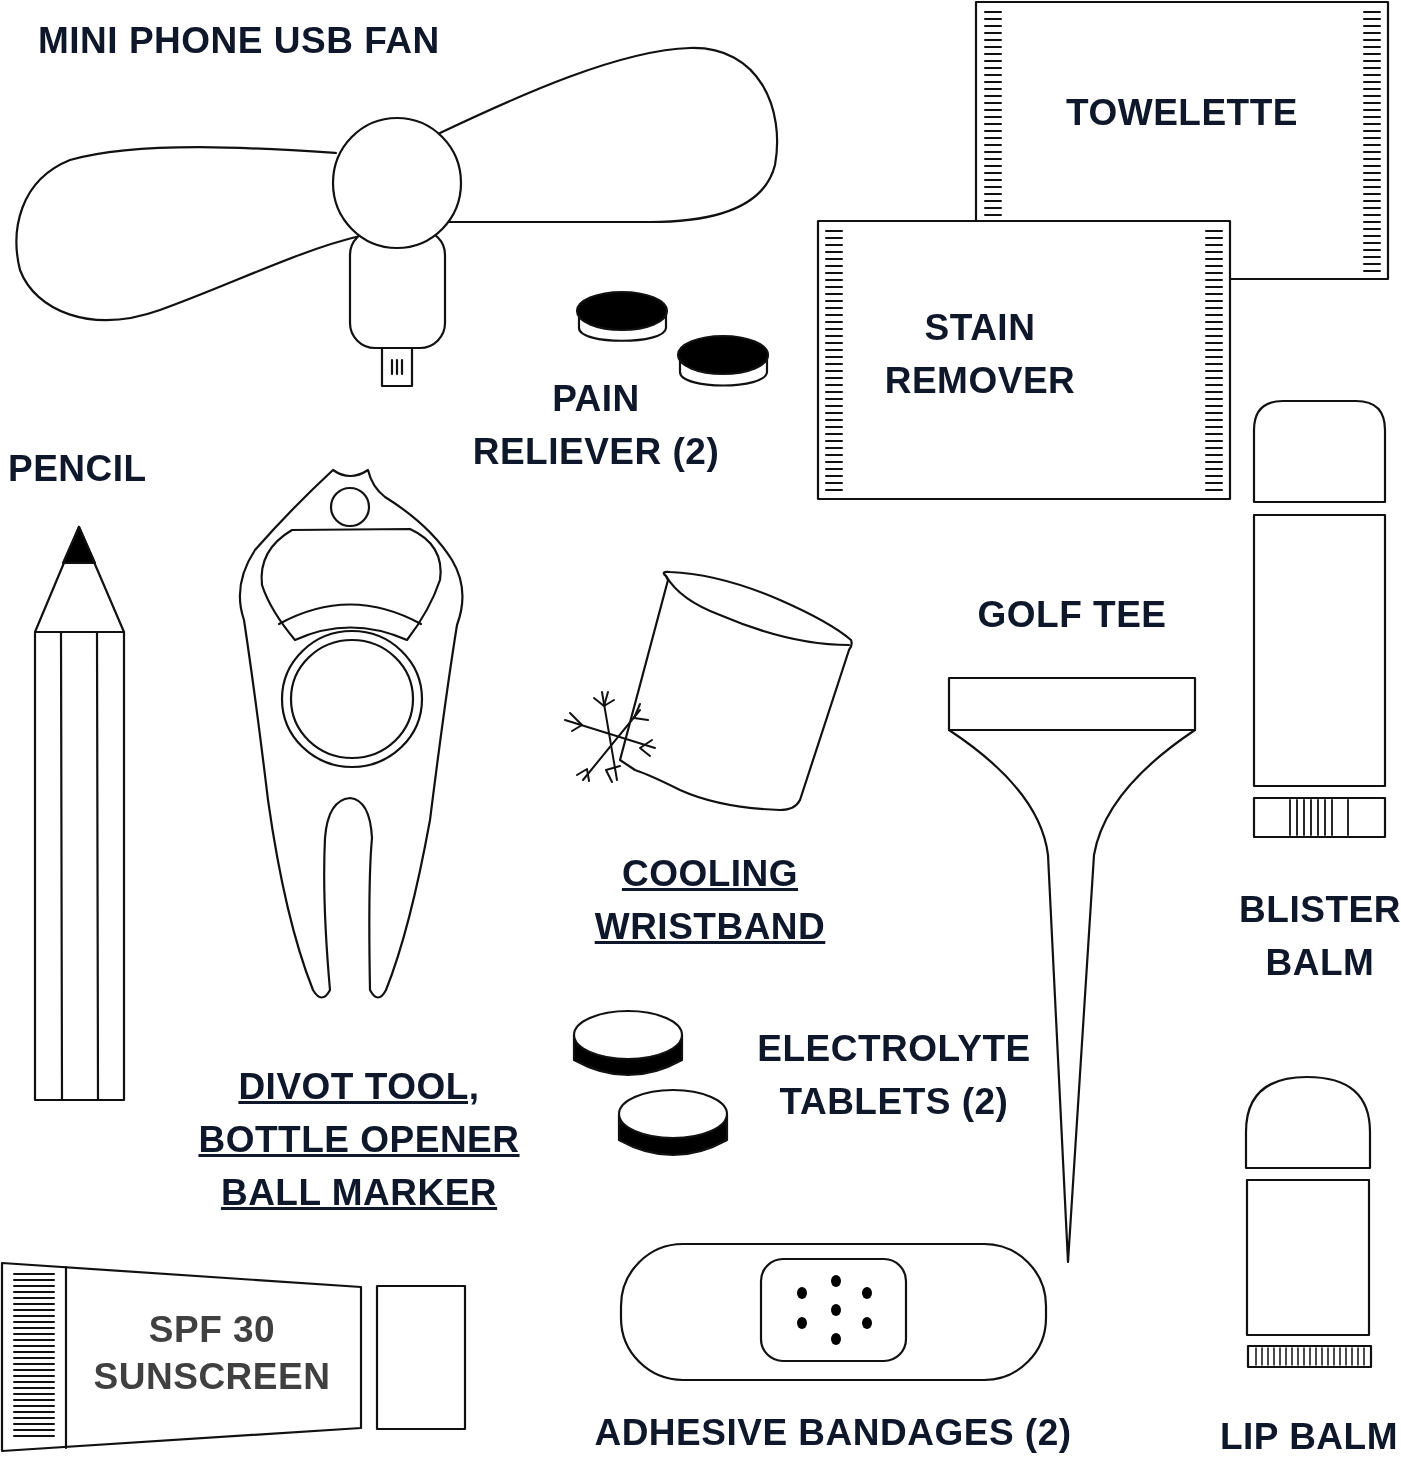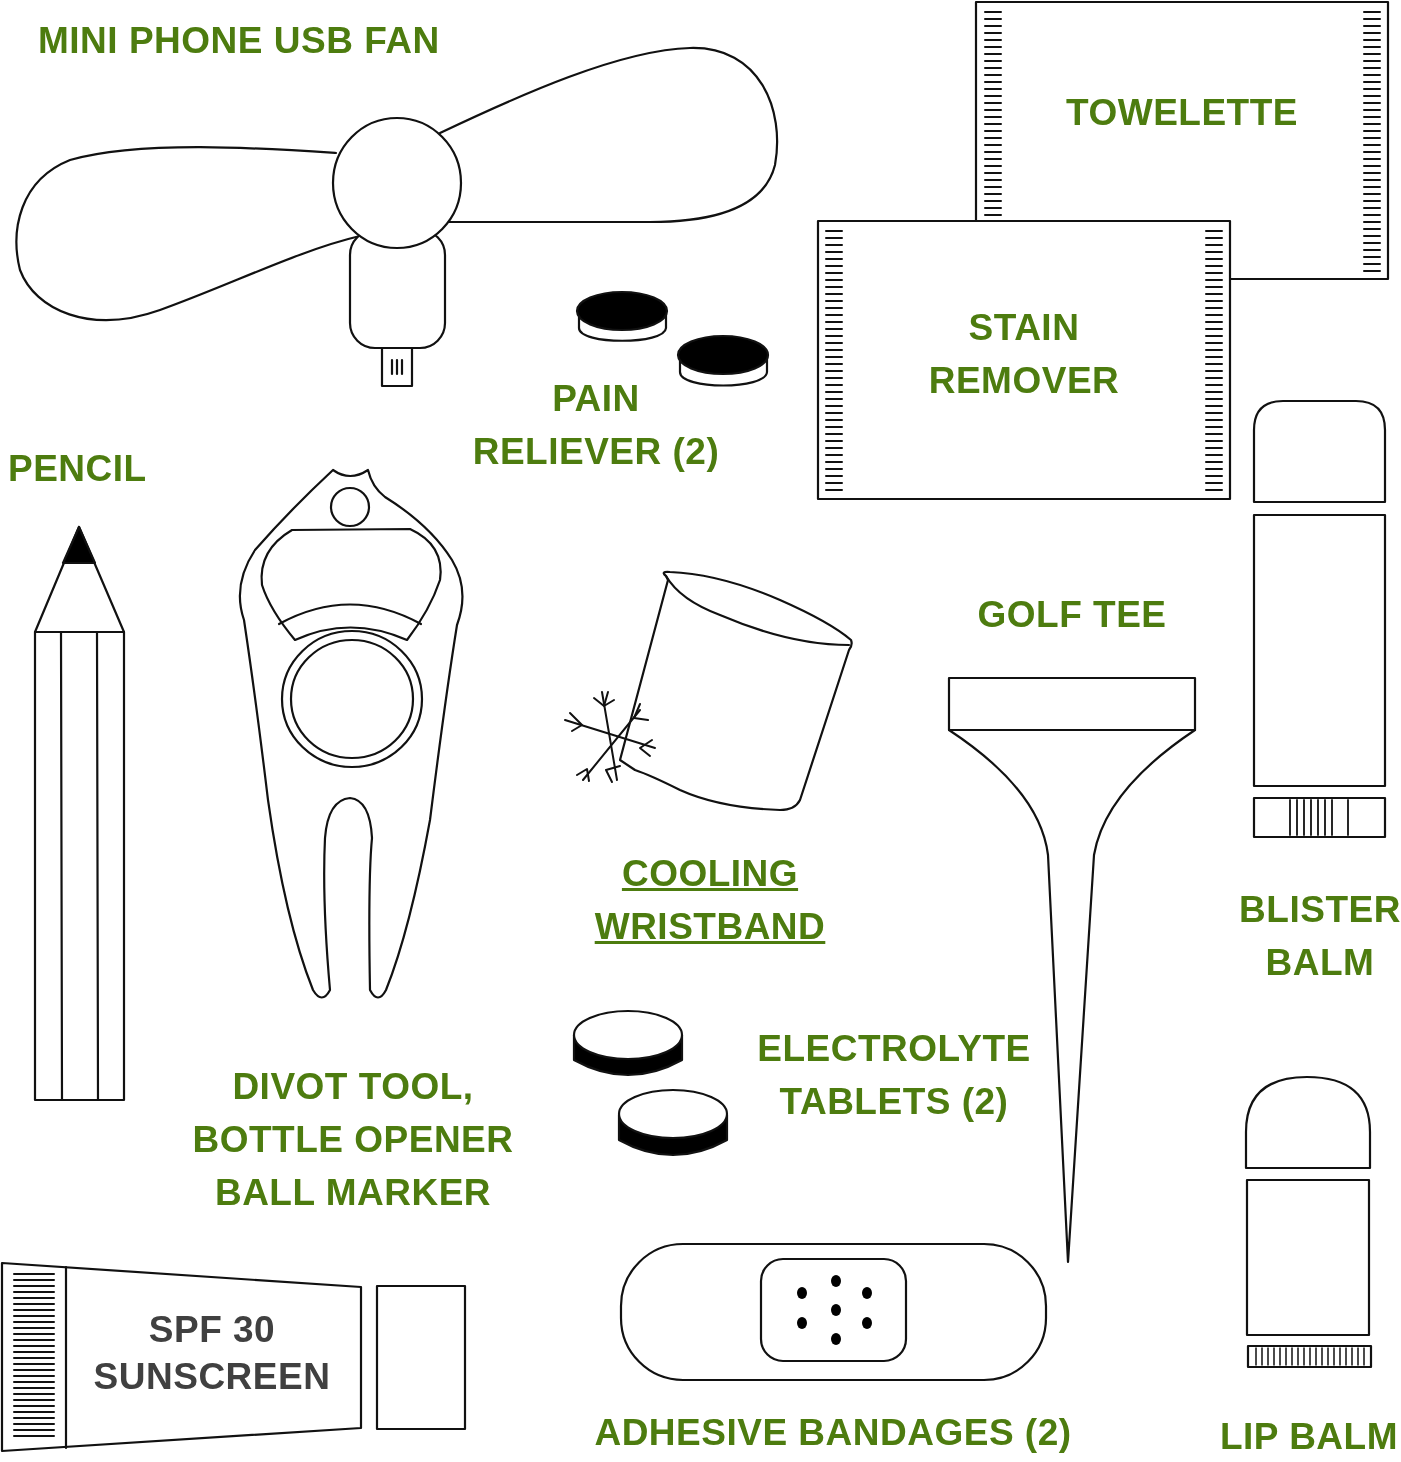--- a/index.html
+++ b/index.html
@@ -1,18 +1,18 @@
 <!DOCTYPE html>
 <html><head>
 <meta charset="utf-8">
 <style>
   html, body { margin:0; padding:0; background:#ffffff; }
   body { width:1401px; height:1462px; position:relative; overflow:hidden; font-family:"Liberation Sans", sans-serif; }
   svg.art { position:absolute; left:0; top:0; }
-  .lbl { position:absolute; font-family:"Liberation Sans", sans-serif; font-weight:bold; color:#4d7c0f; font-size:37px; line-height:53px; text-align:center; white-space:nowrap; letter-spacing:0.5px; }
+  .lbl { position:absolute; font-family:"Liberation Sans", sans-serif; font-weight:bold; color:#0f172a; font-size:37px; line-height:53px; text-align:center; white-space:nowrap; letter-spacing:0.5px; }
   .lbl.left { text-align:left; }
   .lbl span { display:block; }
 </style>
 </head>
 <body>
 
 <svg class="art" width="1401" height="1462" viewBox="0 0 1401 1462" fill="none" stroke="#111" stroke-width="2.2" stroke-linejoin="round" stroke-linecap="round">
 
   <g>
     <path d="M336 153 C 260 148, 140 140, 70 160 C 20 180, 10 230, 20 270 C 35 310, 90 335, 160 310 C 230 285, 300 250, 360 236" fill="#fff"></path>
@@ -126,21 +126,21 @@
     <path stroke-width="1.5" d="M1256 1348v17M1262 1348v17M1268 1348v17M1274 1348v17M1280 1348v17M1286 1348v17M1292 1348v17M1298 1348v17M1304 1348v17M1310 1348v17M1316 1348v17M1322 1348v17M1328 1348v17M1334 1348v17M1340 1348v17M1346 1348v17M1352 1348v17M1358 1348v17M1364 1348v17"></path>
   </g>
 </svg>
 
 <div class="lbl left" style="left:38px; top:14px;">MINI PHONE USB FAN</div>
 
 <div class="lbl" style="left:1000px; top:86px; width:364px;">
   <span>TOWELETTE</span>
 </div>
 
-<div class="lbl" style="left:844px; top:301px; width:360px;text-align:center;">
+<div class="lbl" style="left:800px; top:301px; width:360px;text-align:center;">
   <span>STAIN</span>
   <span>REMOVER</span>
 </div>
 
 <div class="lbl" style="left:456px; top:372px; width:280px;">
   <span>PAIN</span>
   <span>RELIEVER (2)</span>
 </div>
 
 <div class="lbl left" style="left:8px; top:442px;">PENCIL</div>
@@ -155,21 +155,21 @@
 <div class="lbl" style="left:1230px; top:883px; width:180px;">
   <span>BLISTER</span>
   <span>BALM</span>
 </div>
 
 <div class="lbl" style="left:744px; top:1022px; width:300px;">
   <span>ELECTROLYTE</span>
   <span>TABLETS (2)</span>
 </div>
 
-<div class="lbl" style="left:170px; top:1060px; width:366px;">
+<div class="lbl" style="left:176px; top:1060px; width:366px;text-decoration:underline;">
   <span>DIVOT TOOL,</span>
   <span>BOTTLE OPENER</span>
   <span>BALL MARKER</span>
 </div>
 
 <div class="lbl" style="left:70px; top:1306px; width:284px; line-height:47px; font-weight:bold; color:#404040;">
   <span>SPF 30</span>
   <span>SUNSCREEN</span>
 </div>
 

